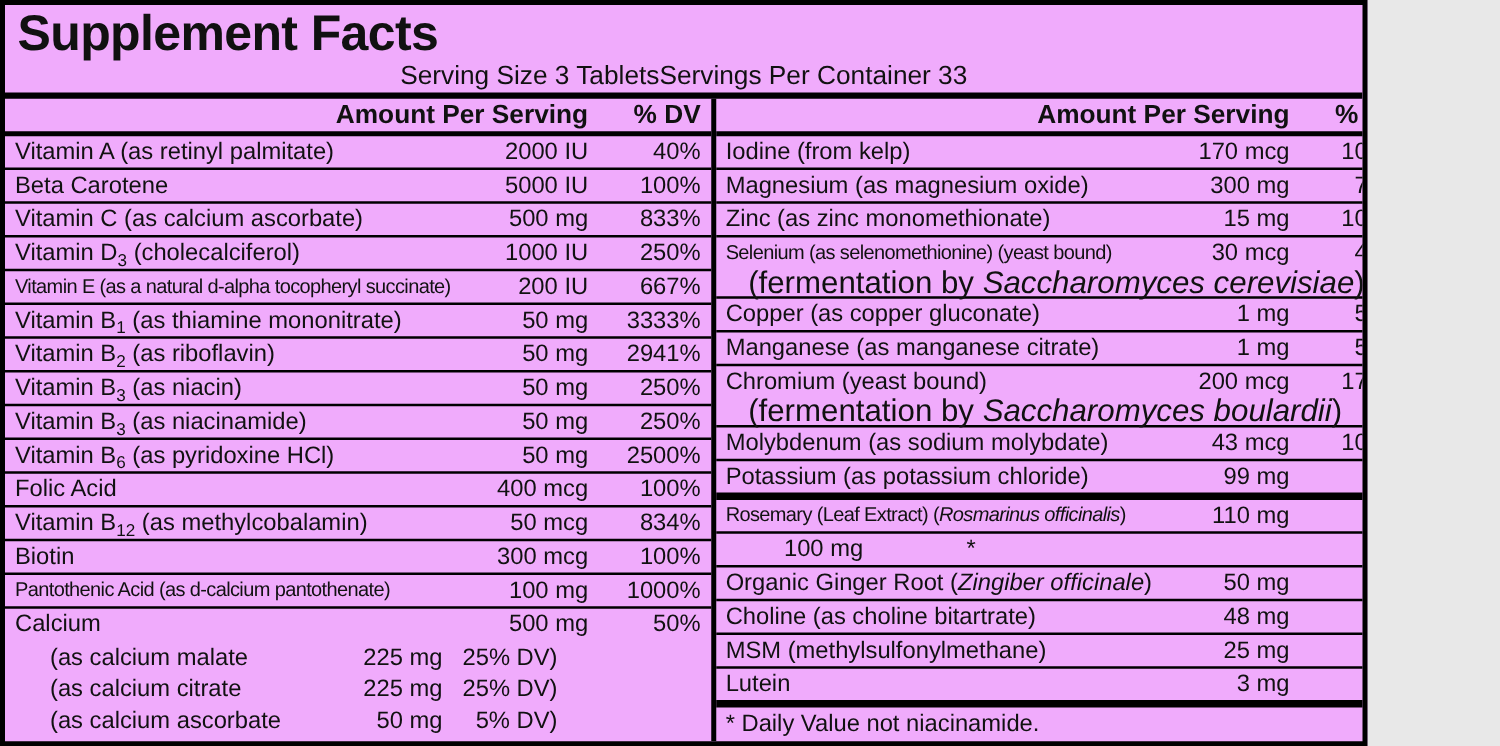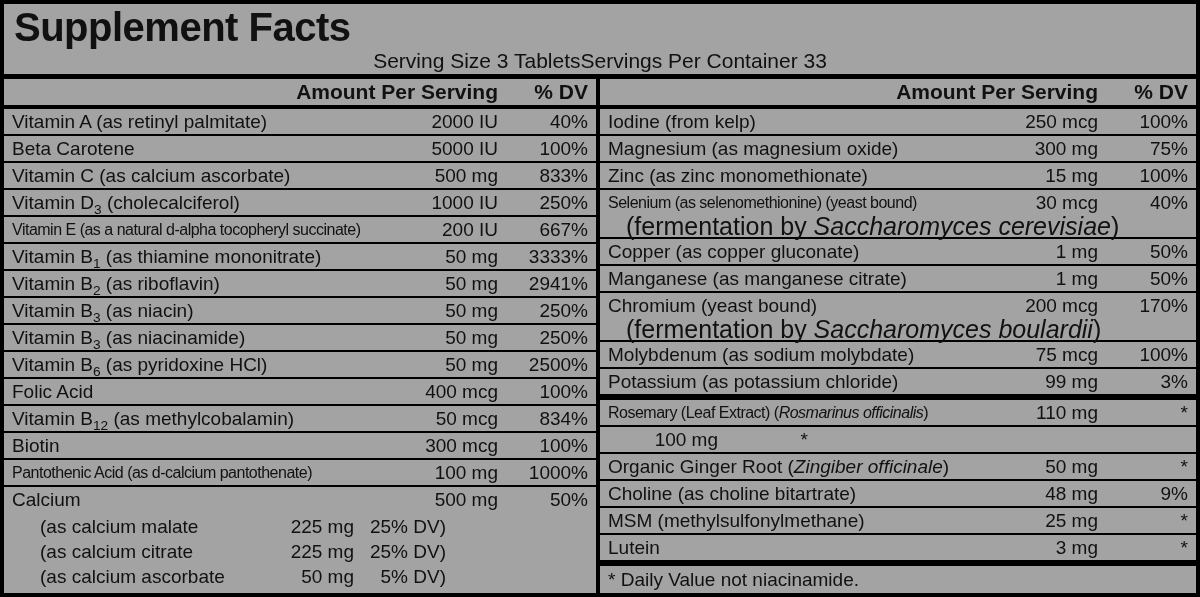--- a/index.html
+++ b/index.html
@@ -1,19 +1,19 @@
 <!DOCTYPE html>
 <html><head>
 <meta charset="utf-8">
 <style>
   html,body { margin:0; padding:0; background:#e8e8e8; }
   .label {
-    width:1200px; height:597px;
+    width:1094px; height:597px;
     box-sizing:border-box;
-    background:#a3a3a3;
+    background:#f0abfc;
     border:4px solid #000;
     font-family:"Liberation Sans", sans-serif;
     color:#111;
     overflow:hidden;
     position:relative;
   }
   .title-row {
     height:44px;
     padding:3px 10px 0 10px;
     box-sizing:border-box;
@@ -234,21 +234,21 @@
     <div class="col col-right">
       <div class="col-header">
         <span class="ch-spacer"></span>
         <span class="ch-amount">Amount Per Serving</span>
         <span class="ch-dv">% DV</span>
       </div>
       <div class="rows" id="right-rows">
           <div class="s-row">
             <div class="row-main">
               <span class="row-name">Iodine (from kelp)</span>
-              <span class="row-amount">250 mcg</span>
+              <span class="row-amount">170 mcg</span>
               <span class="row-dv">100%</span>
             </div>
           </div>
           <div class="divider thin"></div>
           <div class="s-row">
             <div class="row-main">
               <span class="row-name">Magnesium (as magnesium oxide)</span>
               <span class="row-amount">300 mg</span>
               <span class="row-dv">75%</span>
             </div>
@@ -292,21 +292,21 @@
               <span class="row-name">Chromium (yeast bound)</span>
               <span class="row-amount">200 mcg</span>
               <span class="row-dv">170%</span>
             </div>
             <div class="row-note">(fermentation by <i>Saccharomyces boulardii</i>)</div>
           </div>
           <div class="divider thin"></div>
           <div class="s-row">
             <div class="row-main">
               <span class="row-name">Molybdenum (as sodium molybdate)</span>
-              <span class="row-amount">75 mcg</span>
+              <span class="row-amount">43 mcg</span>
               <span class="row-dv">100%</span>
             </div>
           </div>
           <div class="divider thin"></div>
           <div class="s-row">
             <div class="row-main">
               <span class="row-name">Potassium (as potassium chloride)</span>
               <span class="row-amount">99 mg</span>
               <span class="row-dv">3%</span>
             </div>

